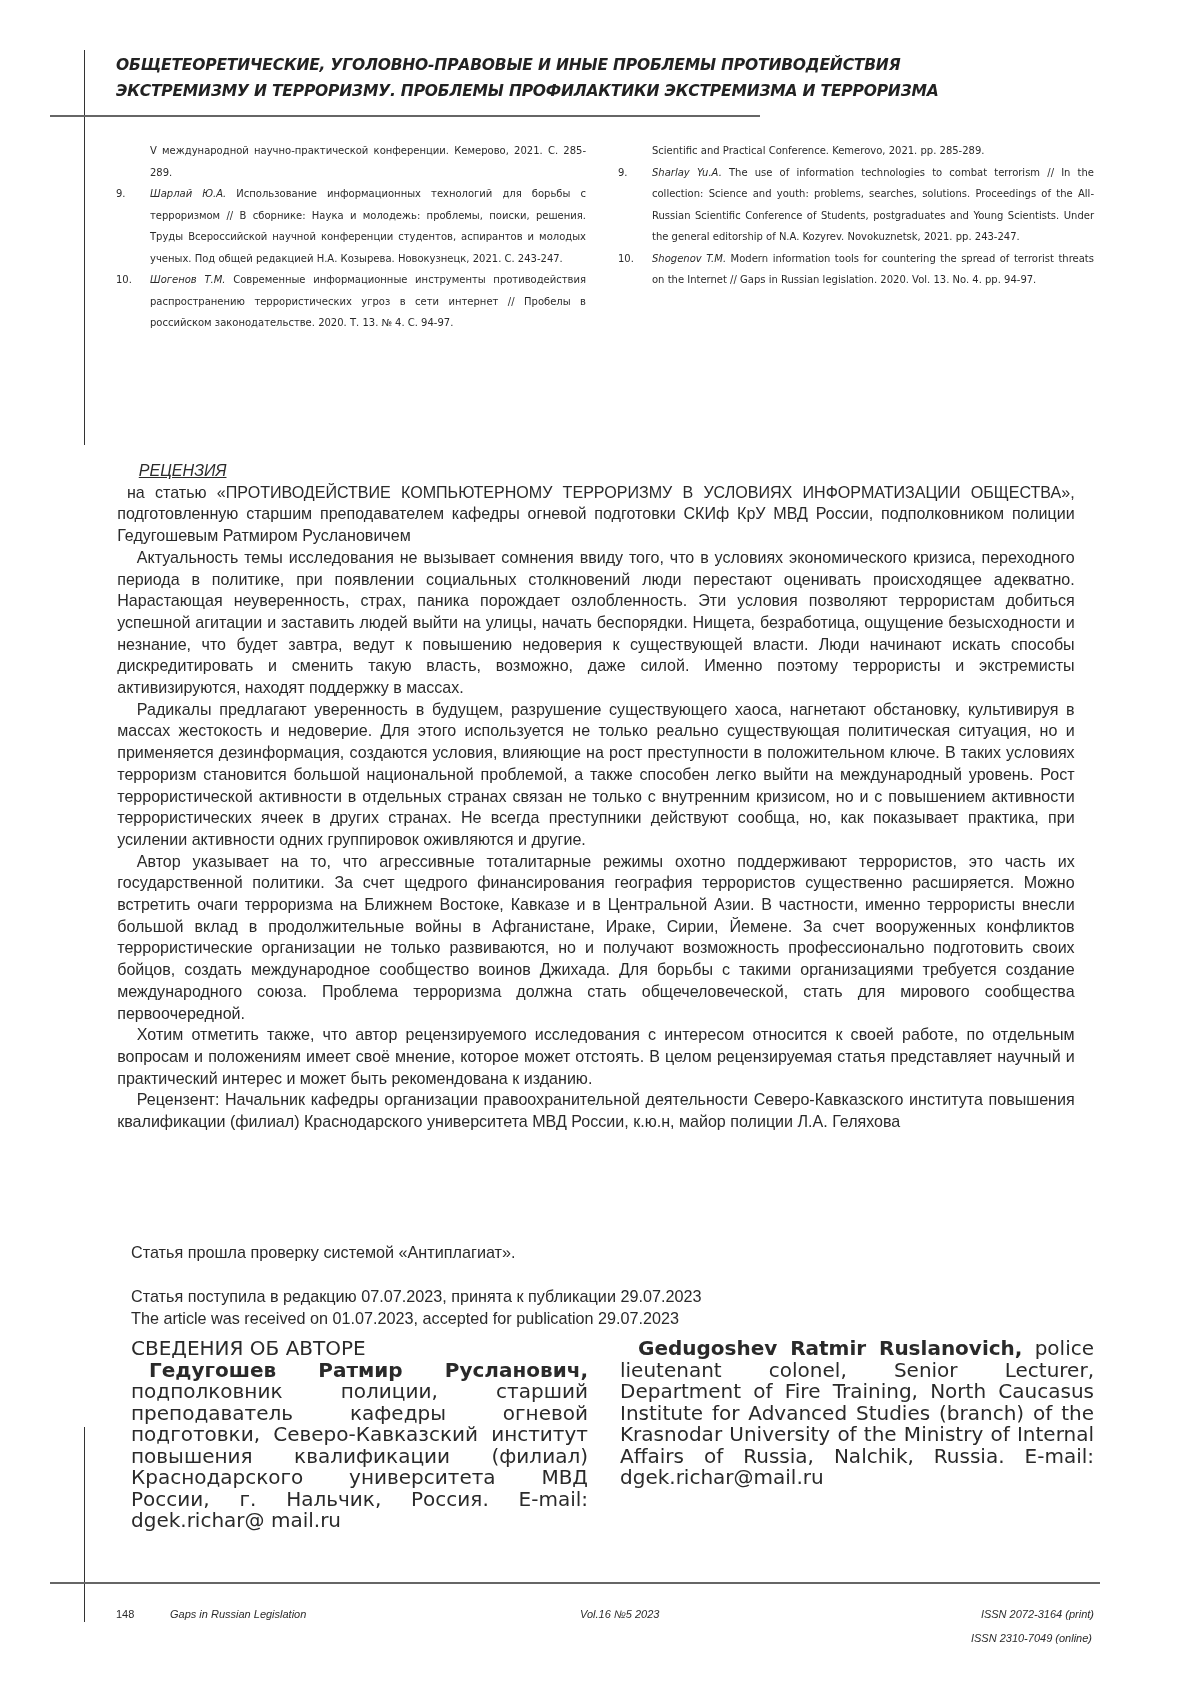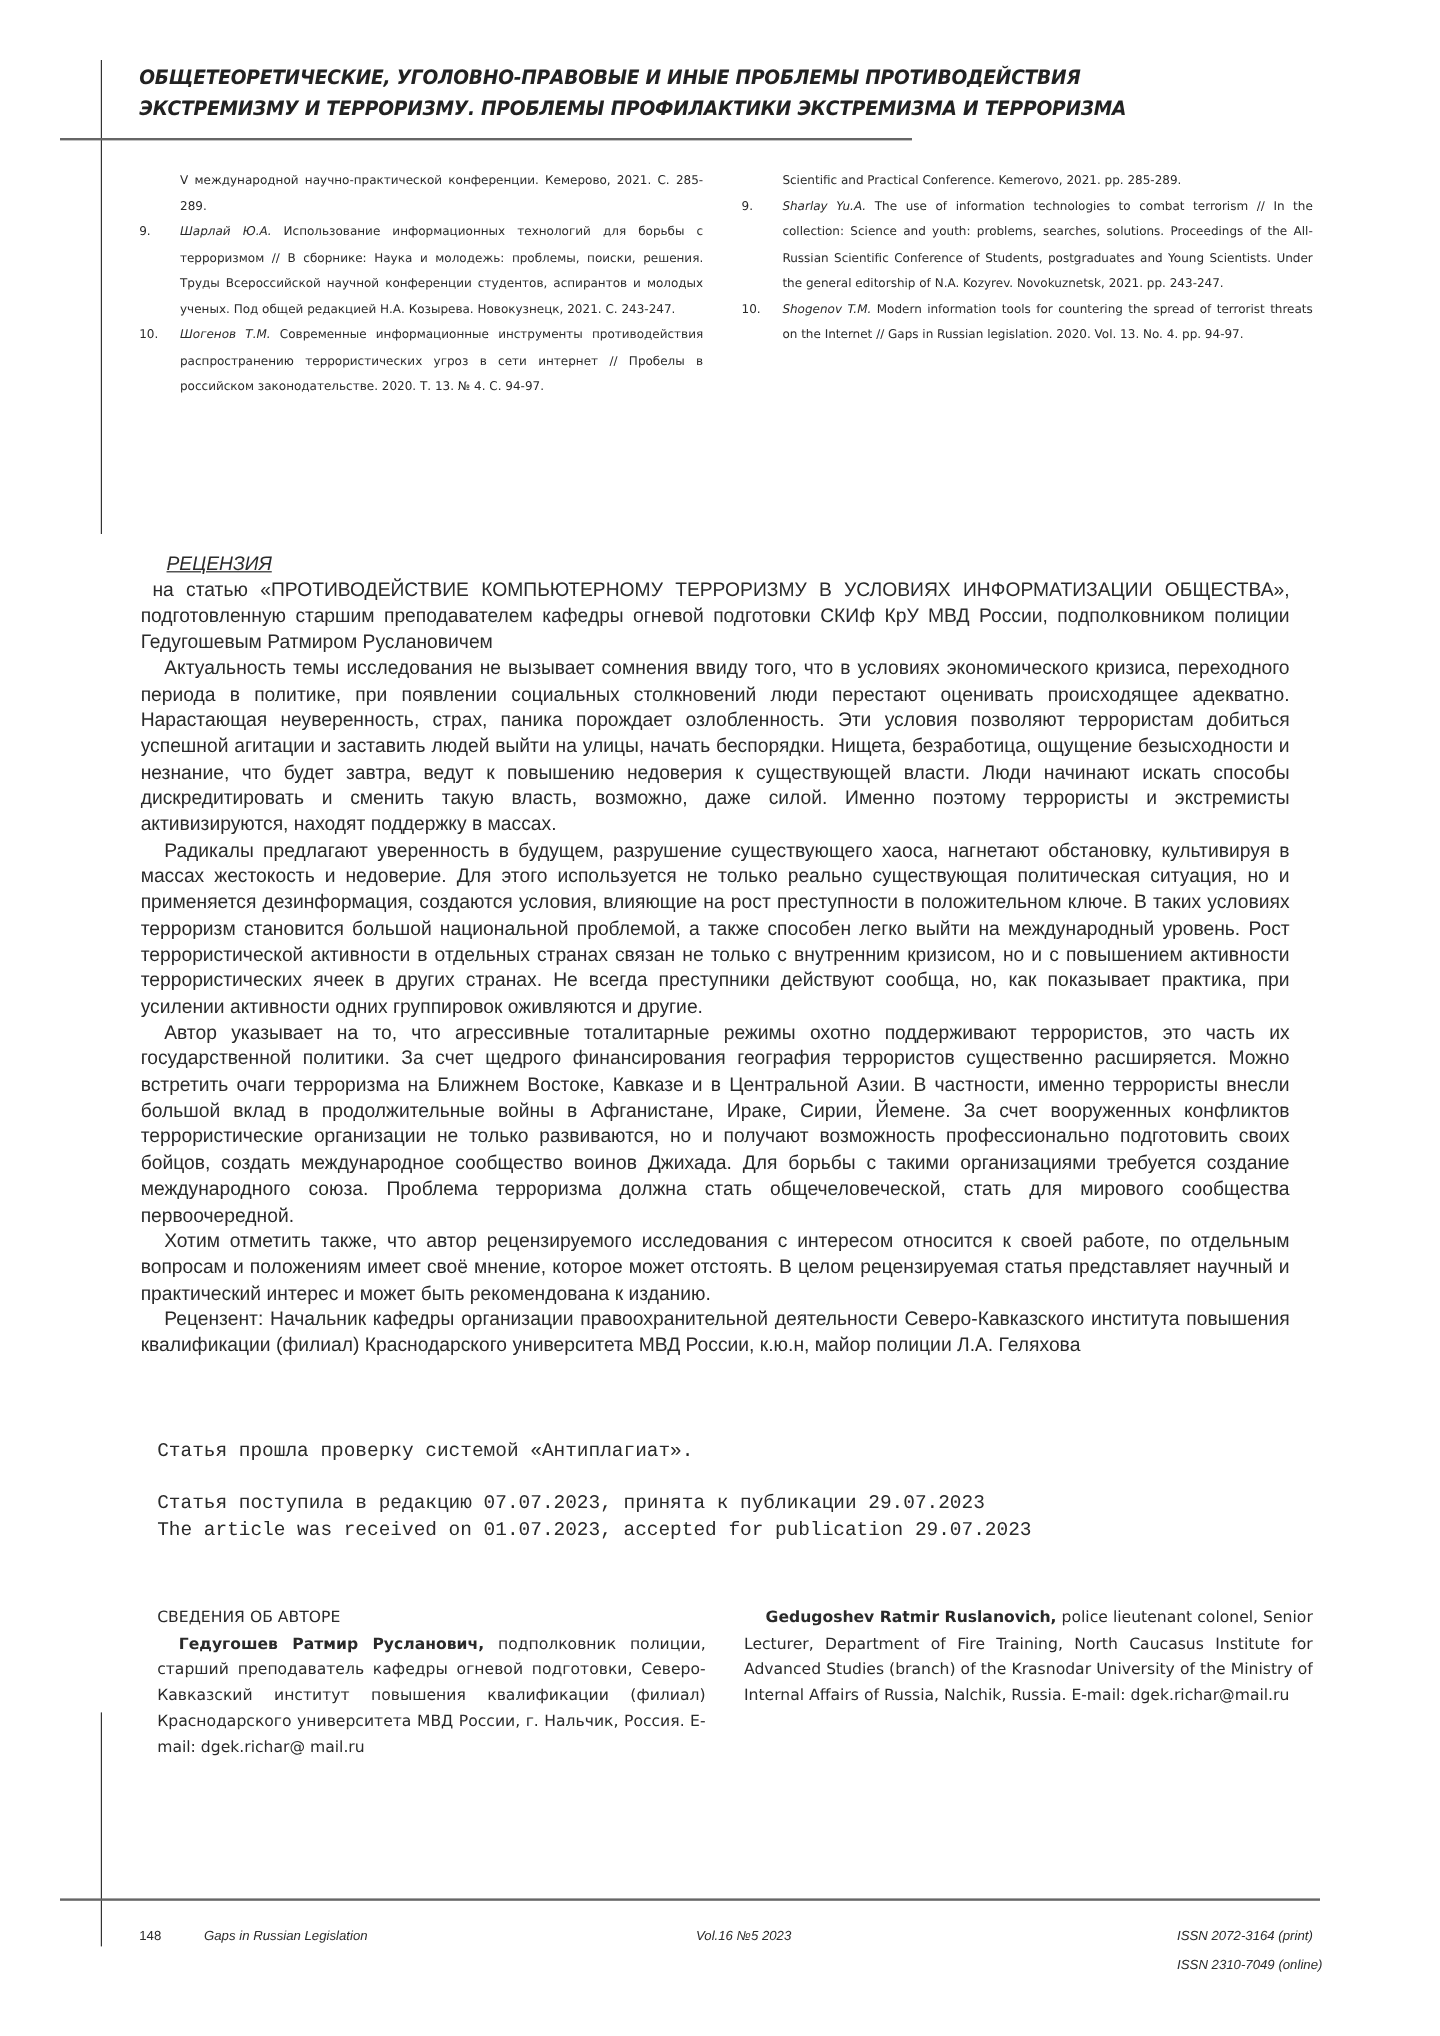--- a/index.html
+++ b/index.html
@@ -11,22 +11,22 @@
   .col-left { left: 116px; top: 140px; width: 470px; }
   .col-right { left: 618px; top: 140px; width: 476px; }
   .ref { display: flex; }
   .ref-num { width: 34px; flex-shrink: 0; text-align: left; }
   .ref-body { flex: 1; text-align: justify; }
   .cont { padding-left: 34px; }
   .it { font-style: italic; }
   .review { position: absolute; left: 127px; top: 462px; width: 967px; font-family: "Liberation Sans", sans-serif; font-size: 16.4px; line-height: 21.7px; color: #2a2a2a; text-align: justify; transform: scaleX(0.98); transform-origin: left top; }
   .review .title { font-style: italic; text-decoration: underline; padding-left: 20px; margin-bottom: 0; }
   .review p { margin: 0; text-indent: 20px; }
-  .meta { position: absolute; left: 131px; font-family: Liberation Mono, monospace; font-size: 16.2px; line-height: 21.5px; color: #2a2a2a; }
-  .author { position: absolute; font-family: "DejaVu Sans", sans-serif; font-size: 13px; line-height: 21.5px; color: #2a2a2a; text-align: justify; }
+  .meta { position: absolute; left: 131px; font-family: Liberation Sans, sans-serif; font-size: 16.2px; line-height: 21.5px; color: #2a2a2a; margin-top: 43px; }
+  .author { position: absolute; font-family: "DejaVu Sans", sans-serif; font-size: 20px; line-height: 21.5px; color: #2a2a2a; text-align: justify; }
   .author-left { left: 131px; top: 1338px; width: 457px; }
   .author-right { left: 620px; top: 1338px; width: 474px; }
   .author .heading { padding-left: 18px; text-align: left; }
   .author .body { text-indent: 18px; }
   .author b { font-weight: bold; }
   .footer { position: absolute; top: 1602px; font-family: "Liberation Sans", sans-serif; font-style: italic; font-size: 11px; color: #2a2a2a; line-height: 24px; }
 </style>
 </head>
 <body>
 
@@ -83,13 +83,13 @@
   <div class="body"><b>Гедугошев Ратмир Русланович,</b><span> подполковник полиции, старший преподаватель кафедры огневой подготовки, Северо-Кавказский институт повышения квалификации (филиал) Краснодарского университета МВД России, г. Нальчик, Россия. E-mail: dgek.richar@ mail.ru</span></div>
 </div>
 <div class="author author-right">
   <div class="body"><b>Gedugoshev Ratmir Ruslanovich,</b><span> police lieutenant colonel, Senior Lecturer, Department of Fire Training, North Caucasus Institute for Advanced Studies (branch) of the Krasnodar University of the Ministry of Internal Affairs of Russia, Nalchik, Russia. E-mail: dgek.richar@mail.ru</span></div>
 </div>
 
 <div class="footer" style="left:116px;font-style:normal;">148</div>
 <div class="footer" style="left:170px;">Gaps in Russian Legislation</div>
 <div class="footer" style="left:580px;">Vol.16 №5  2023</div>
 <div class="footer" style="right:106px;text-align:right;">ISSN 2072-3164 (print)</div>
-<div class="footer" style="right:98px;top:1626px;text-align:right;">ISSN 2310-7049 (online)</div>
+<div class="footer" style="right:108px;top:1626px;text-align:right;">ISSN 2310-7049 (online)</div>
 
 </body></html>

